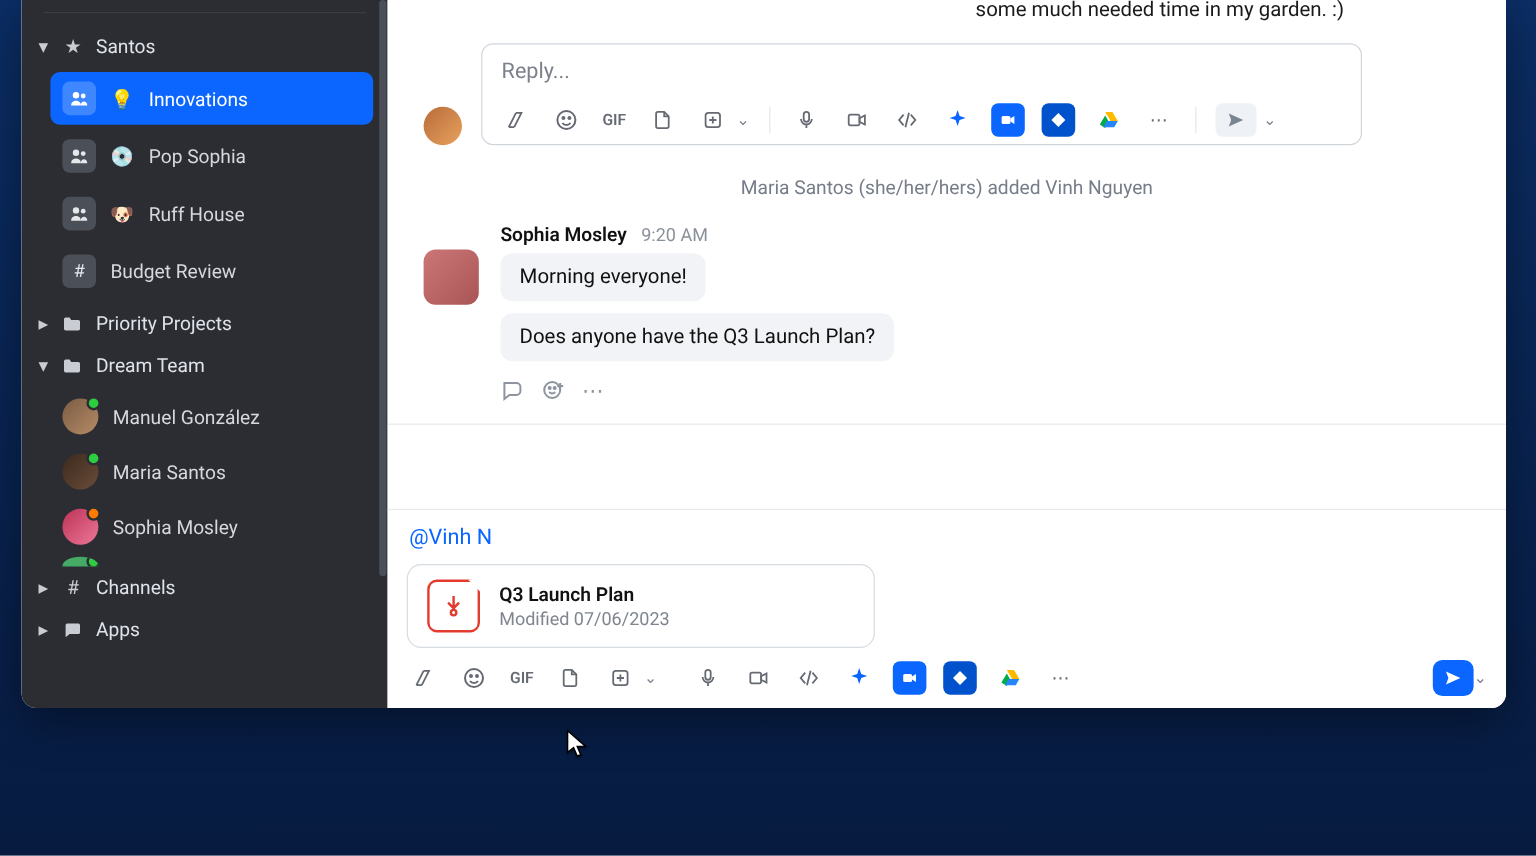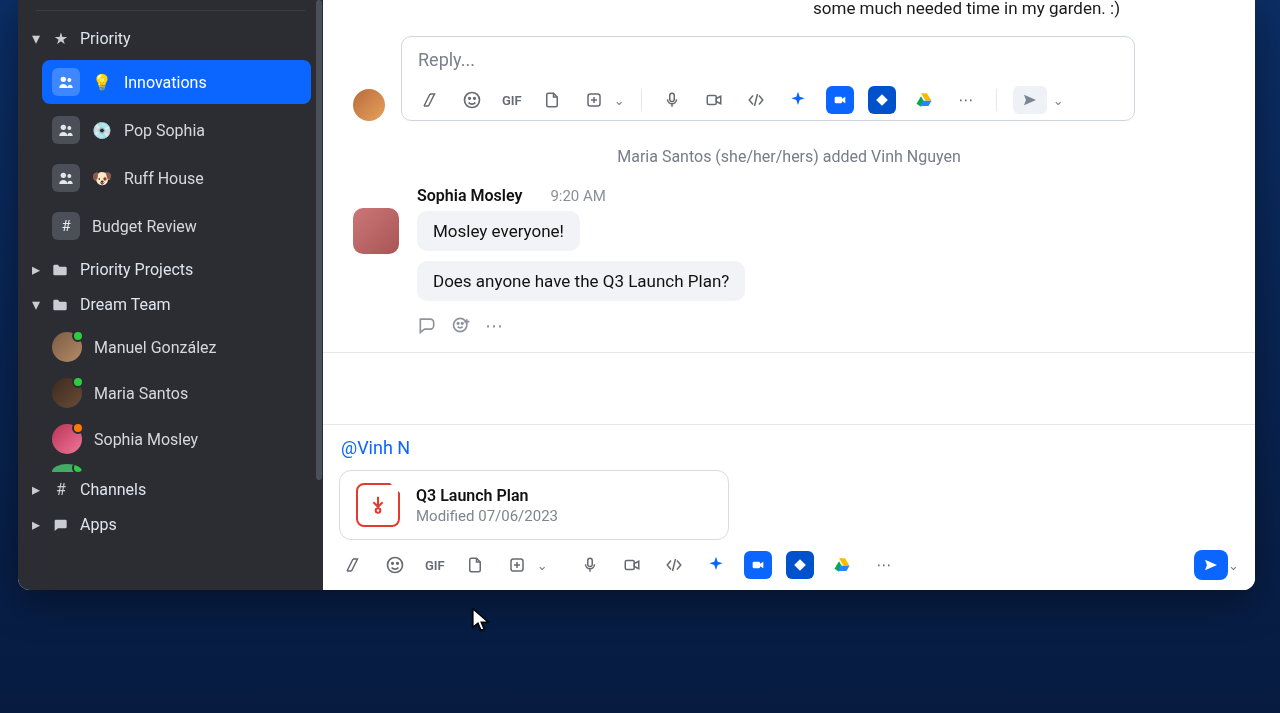--- a/index.html
+++ b/index.html
@@ -139,21 +139,21 @@
     display:flex; gap:18px; padding: 0 30px 8px 30px;
   }
   .msg-avatar {
     width:46px; height:46px; border-radius:10px;
     background: linear-gradient(135deg,#c77,#a55);
     margin-top:22px;
   }
   .msg-col { flex:1; }
   .msg-header { display:flex; gap:12px; align-items:baseline; margin-bottom:6px; }
   .msg-author { font-weight:600; font-size:16px; color:#111; }
-  .msg-time   { font-size:15px; color:#8a9099;margin-left:16px; }
+  .msg-time   { font-size:15px; color:#8a9099; }
   .bubble {
     display:inline-block; background:#f1f3f6; color:#111;
     padding:10px 16px; border-radius:10px; font-size:17px;
     margin-bottom:10px;
   }
   .msg-actions {
     display:flex; gap:14px; color:#8e949e; font-size:18px;
     margin-top:4px;
   }
   .msg-actions .ma { cursor:pointer; }
@@ -217,21 +217,21 @@
 <body>
 
 <div class="app-window">
 
   <aside class="sidebar">
     <div class="sidebar-divider"></div>
 
     <div class="section-header">
       <span class="caret">▾</span>
       <span class="sect-icon">★</span>
-      <span class="sect-label">Priority</span>
+      <span class="sect-label">Santos</span>
     </div>
     <ul class="channel-list">
       <li class="channel active">
         <span class="ch-icon">
           <svg width="16" height="16" viewBox="0 0 24 24" fill="currentColor">
               <circle cx="8" cy="8" r="4"></circle>
               <circle cx="17" cy="9" r="3"></circle>
               <path d="M2 20c0-3 3-5 6-5s6 2 6 5v1H2z"></path>
               <path d="M14 20c0-2 2-4 4-4s4 2 4 4v1h-8z"></path>
             </svg>
@@ -428,21 +428,21 @@
 
       <div class="system-msg">Maria Santos (she/her/hers) added Vinh Nguyen</div>
 
       <div class="msg-group">
         <div class="msg-avatar"></div>
         <div class="msg-col">
           <div class="msg-header">
             <span class="msg-author">Sophia Mosley</span>
             <span class="msg-time">9:20 AM</span>
           </div>
-          <div><span class="bubble">Mosley everyone!</span></div>
+          <div><span class="bubble">Morning everyone!</span></div>
           <div><span class="bubble">Does anyone have the Q3 Launch Plan?</span></div>
           <div class="msg-actions">
             <span class="ma">
                 <svg width="20" height="20" viewBox="0 0 24 24" fill="none" stroke="currentColor" stroke-width="2">
                   <path d="M4 5h12a4 4 0 014 4v4a4 4 0 01-4 4H9l-5 4V5z"></path>
                 </svg>
               </span>
             <span class="ma">
                 <svg width="20" height="20" viewBox="0 0 24 24" fill="none" stroke="currentColor" stroke-width="2">
                   <circle cx="11" cy="12" r="8"></circle>

